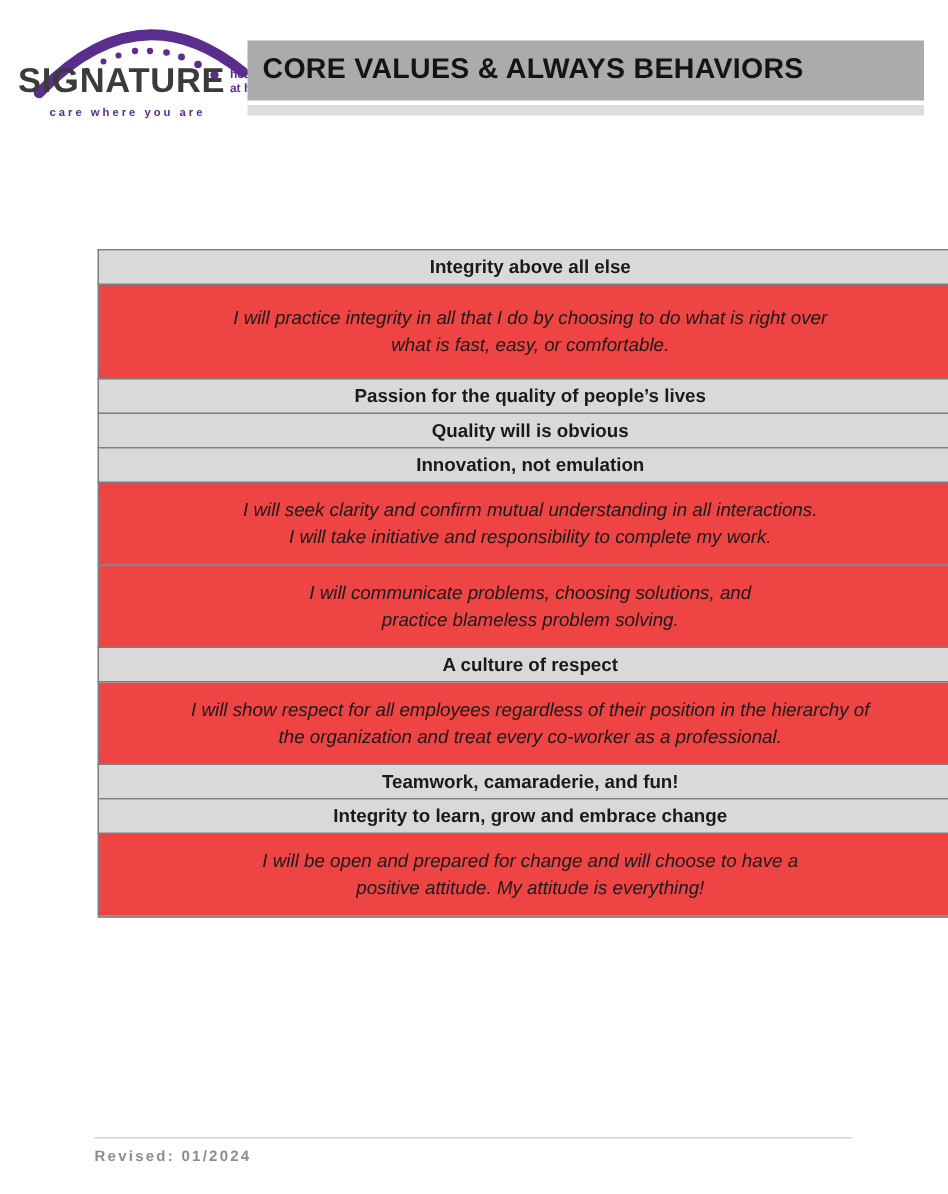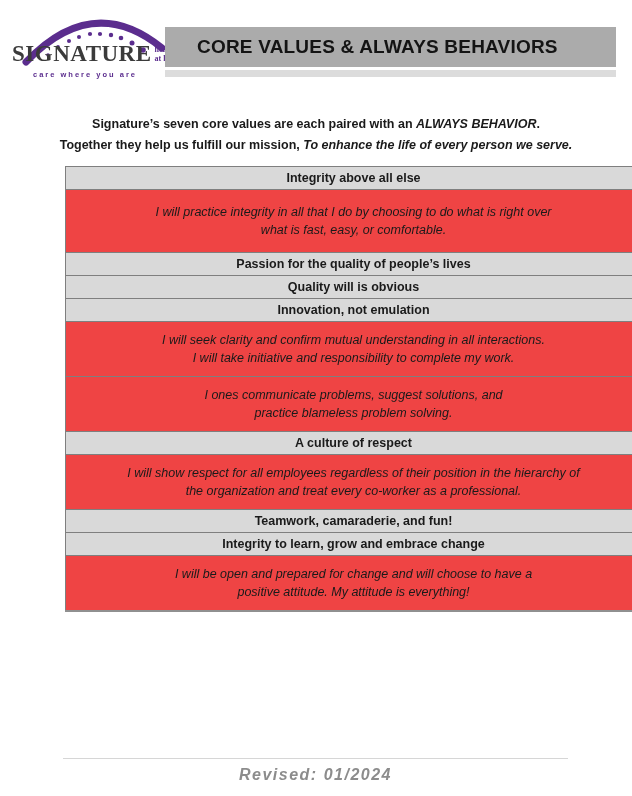--- a/index.html
+++ b/index.html
@@ -16,21 +16,21 @@
 
   
   .logo {
     position: absolute;
     left: 10px; top: 8px;
     width: 155px; height: 78px;
   }
   .logo-svg { position: absolute; left: 8px; top: 2px; }
   .logo-wordline {
     position: absolute; left: 2px; top: 34px;
-    display: flex; align-items: center; white-space: nowrap; font-family: Liberation Serif, serif;
+    display: flex; align-items: center; white-space: nowrap;
   }
   .logo-name {
     font-size: 23px; font-weight: bold; letter-spacing: 0.5px;
     color: #3b3b3b; line-height: 1;
   }
   .logo-sub {
     margin-left: 3px; margin-top: 3px;
     font-size: 8px; font-weight: bold; color: #5b2d8e; line-height: 1.1;
   }
   .logo-tagline {
@@ -39,21 +39,21 @@
     font-size: 7.5px; font-weight: bold; letter-spacing: 2px;
     color: #5b2d8e;
   }
 
   
   .title-bar {
     position: absolute; left: 165px; top: 27px;
     width: 451px; height: 40px;
     background: #ababab;
     display: flex; align-items: center;
-    padding-left: 32px;
+    padding-left: 10px;
     font-size: 19px; font-weight: 600; letter-spacing: 0.2px;
     color: #141414;
   }
   .title-bar-shadow {
     position: absolute; left: 165px; top: 70px;
     width: 451px; height: 7px;
     background: #dcdcdc;
   }
 
   
@@ -94,24 +94,23 @@
   .value-behavior-cell.tall { padding: 13px 8px; }
 
   
   .footer-rule {
     position: absolute; left: 63px; top: 758px;
     width: 505px; height: 0;
     border-top: 1px solid #d6d6d6;
   }
   .footer-revised {
     position: absolute; left: 63px; top: 766px; width: 505px;
-    text-align: center;
-    font-size: 16px; font-weight: 600; letter-spacing: 1.5px;
+    text-align: left;
+    font-size: 10px; font-weight: 600; letter-spacing: 1.5px;
     color: #8c8c8c;
-    font-style: italic;
   }
 </style>
 </head>
 <body>
 
 <div class="page">
 
   <div class="logo">
     <svg class="logo-svg" width="150" height="60" viewBox="0 0 150 60">
       <path d="M 8 52 Q 75 -18 144 38" fill="none" stroke="#5b2d8e" stroke-width="7" stroke-linecap="round"></path>
@@ -132,24 +131,20 @@
         <span>healthcare</span><br>
         <span>at home</span>
       </span>
     </div>
     <div class="logo-tagline">care where you are</div>
   </div>
 
   <div class="title-bar">CORE VALUES &amp; ALWAYS BEHAVIORS</div>
   <div class="title-bar-shadow"></div>
 
-  <div class="intro">
-    <div><span>Signature’s seven core values are each paired with an </span><span class="em">ALWAYS BEHAVIOR</span><span>.</span></div>
-    <div><span>Together they help us fulfill our mission, </span><span class="em">To enhance the life of every person we serve.</span></div>
-  </div>
 
   <table class="values-table">
     <tbody>
       <tr>
           <td class="value-title-cell">Integrity above all else</td>
         </tr>
       <tr>
           <td class="value-behavior-cell tall">
           <div>I will practice integrity in all that I do by choosing to do what is right over</div>
           <div>what is fast, easy, or comfortable.</div>
@@ -168,21 +163,21 @@
         </tr>
 
       <tr>
           <td class="value-behavior-cell">
           <div>I will seek clarity and confirm mutual understanding in all interactions.</div>
           <div>I will take initiative and responsibility to complete my work.</div>
       </td>
         </tr>
       <tr>
           <td class="value-behavior-cell">
-          <div>I ones communicate problems, suggest solutions, and</div>
+          <div>I will communicate problems, choosing solutions, and</div>
           <div>practice blameless problem solving.</div>
       </td>
         </tr>
 
       <tr>
           <td class="value-title-cell">A culture of respect</td>
         </tr>
       <tr>
           <td class="value-behavior-cell">
           <div>I will show respect for all employees regardless of their position in the hierarchy of</div>

